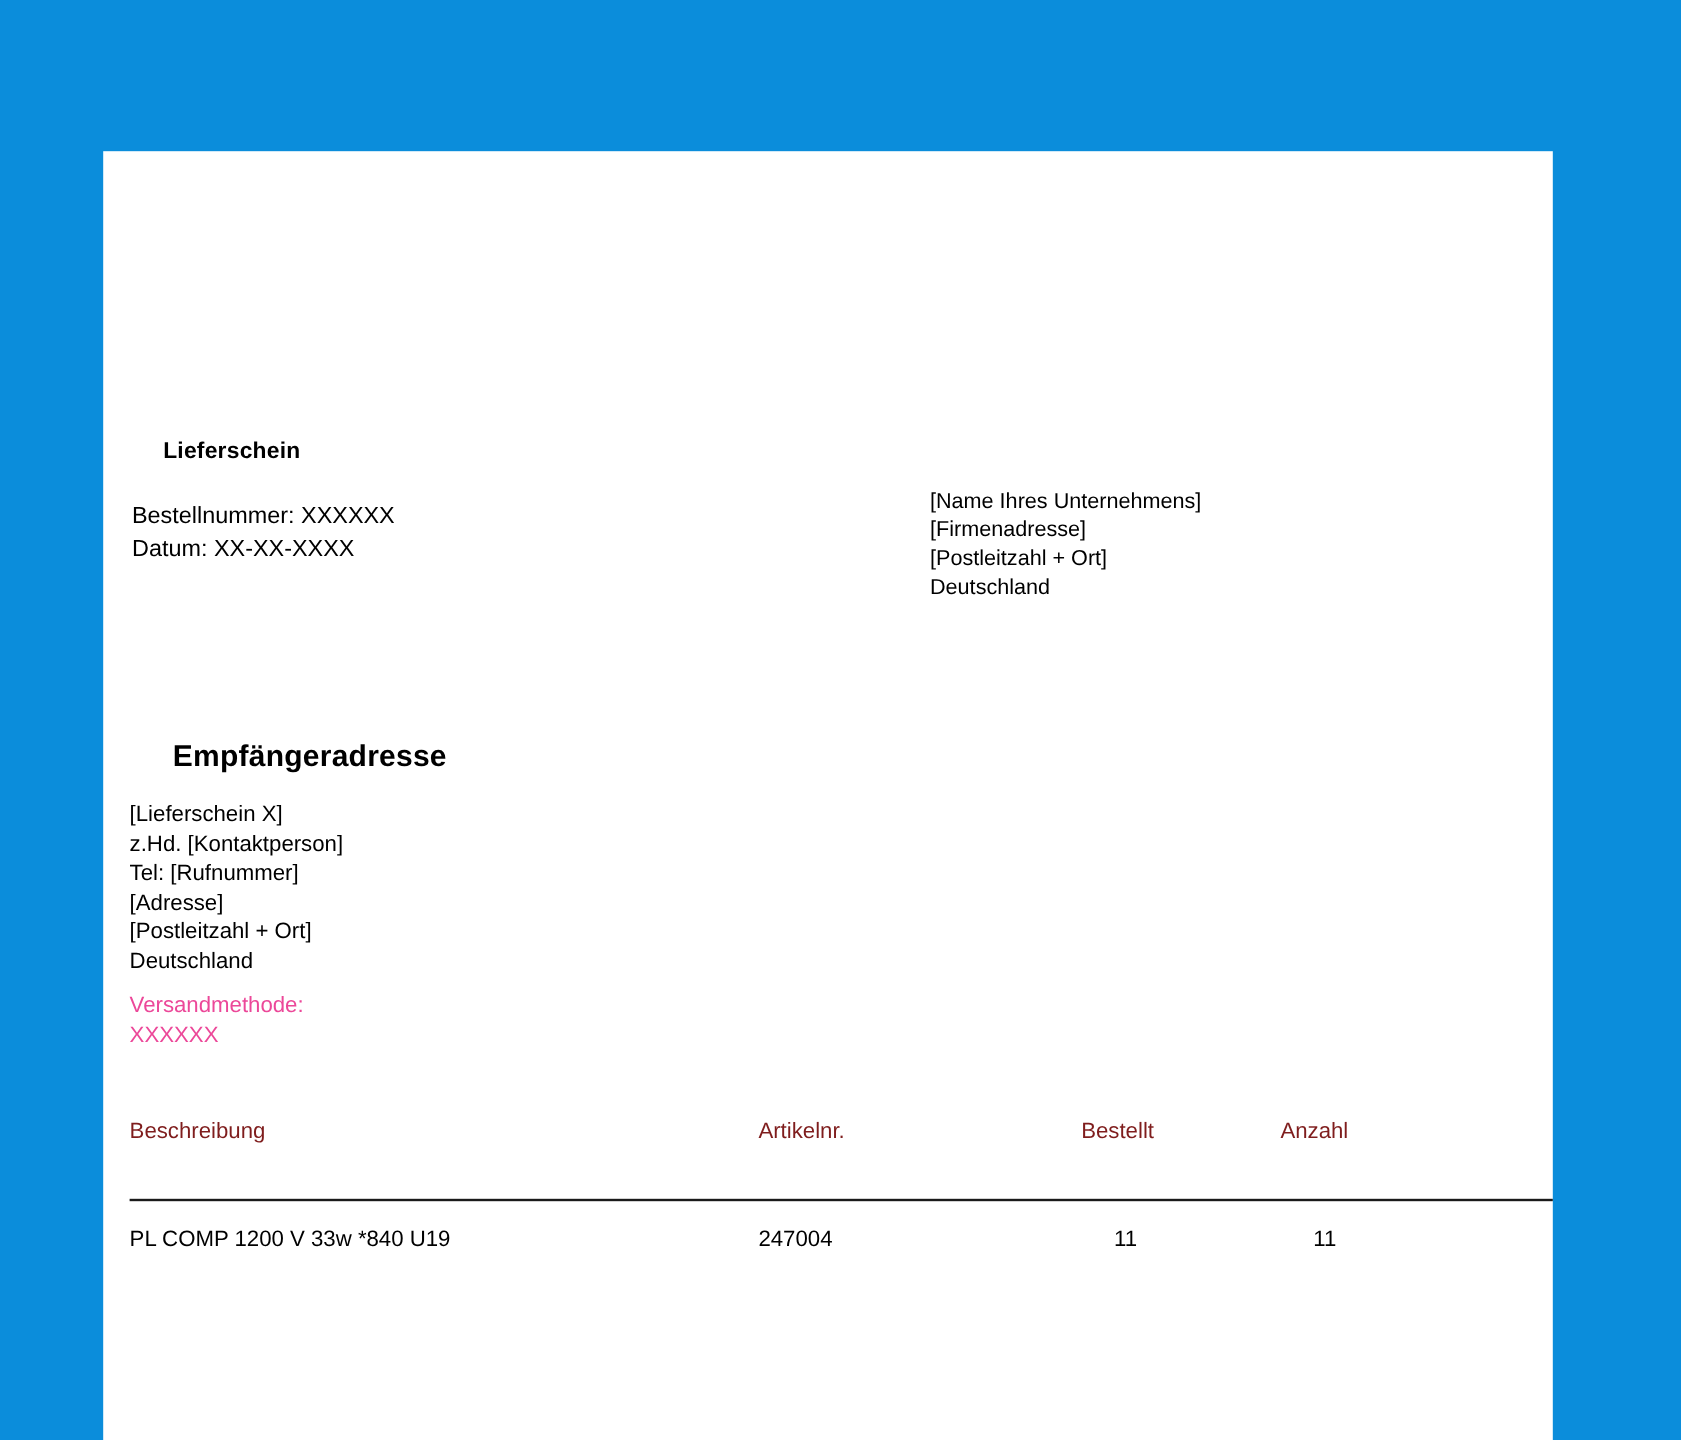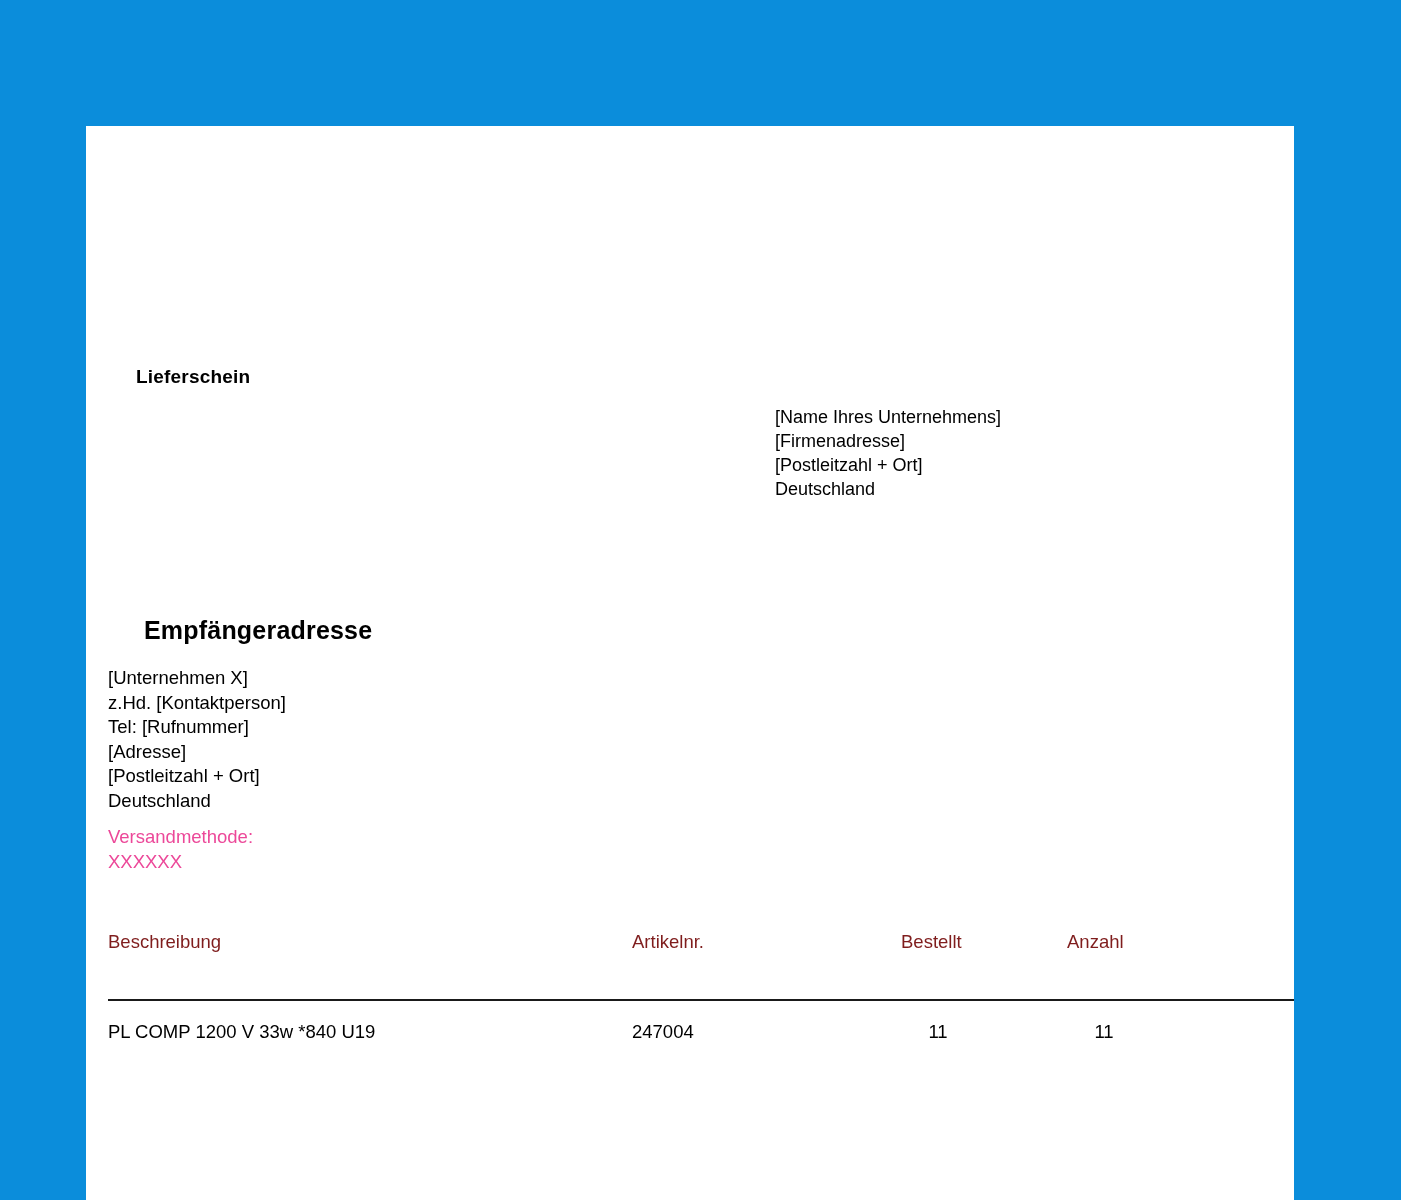--- a/index.html
+++ b/index.html
@@ -126,32 +126,36 @@
   .td-qty { left: 959px; width: 74px; text-align: center; }
 </style>
 </head>
 <body>
 
 <div class="page">
   <div class="doc-inner">
 
     <div class="doc-title">Lieferschein</div>
 
+    <div class="order-block">
+      <div>Bestellnummer: XXXXXX</div>
+      <div>Datum: XX-XX-XXXX</div>
+    </div>
 
     <div class="company-block">
       <div>[Name Ihres Unternehmens]</div>
       <div>[Firmenadresse]</div>
       <div>[Postleitzahl + Ort]</div>
       <div>Deutschland</div>
     </div>
 
     <div class="recipient-title">Empfängeradresse</div>
 
     <div class="recipient-block">
-      <div>[Unternehmen X]</div>
+      <div>[Lieferschein X]</div>
       <div>z.Hd. [Kontaktperson]</div>
       <div>Tel: [Rufnummer]</div>
       <div>[Adresse]</div>
       <div>[Postleitzahl + Ort]</div>
       <div>Deutschland</div>
     </div>
 
     <div class="shipping-block">
       <div>Versandmethode:</div>
       <div>XXXXXX</div>

